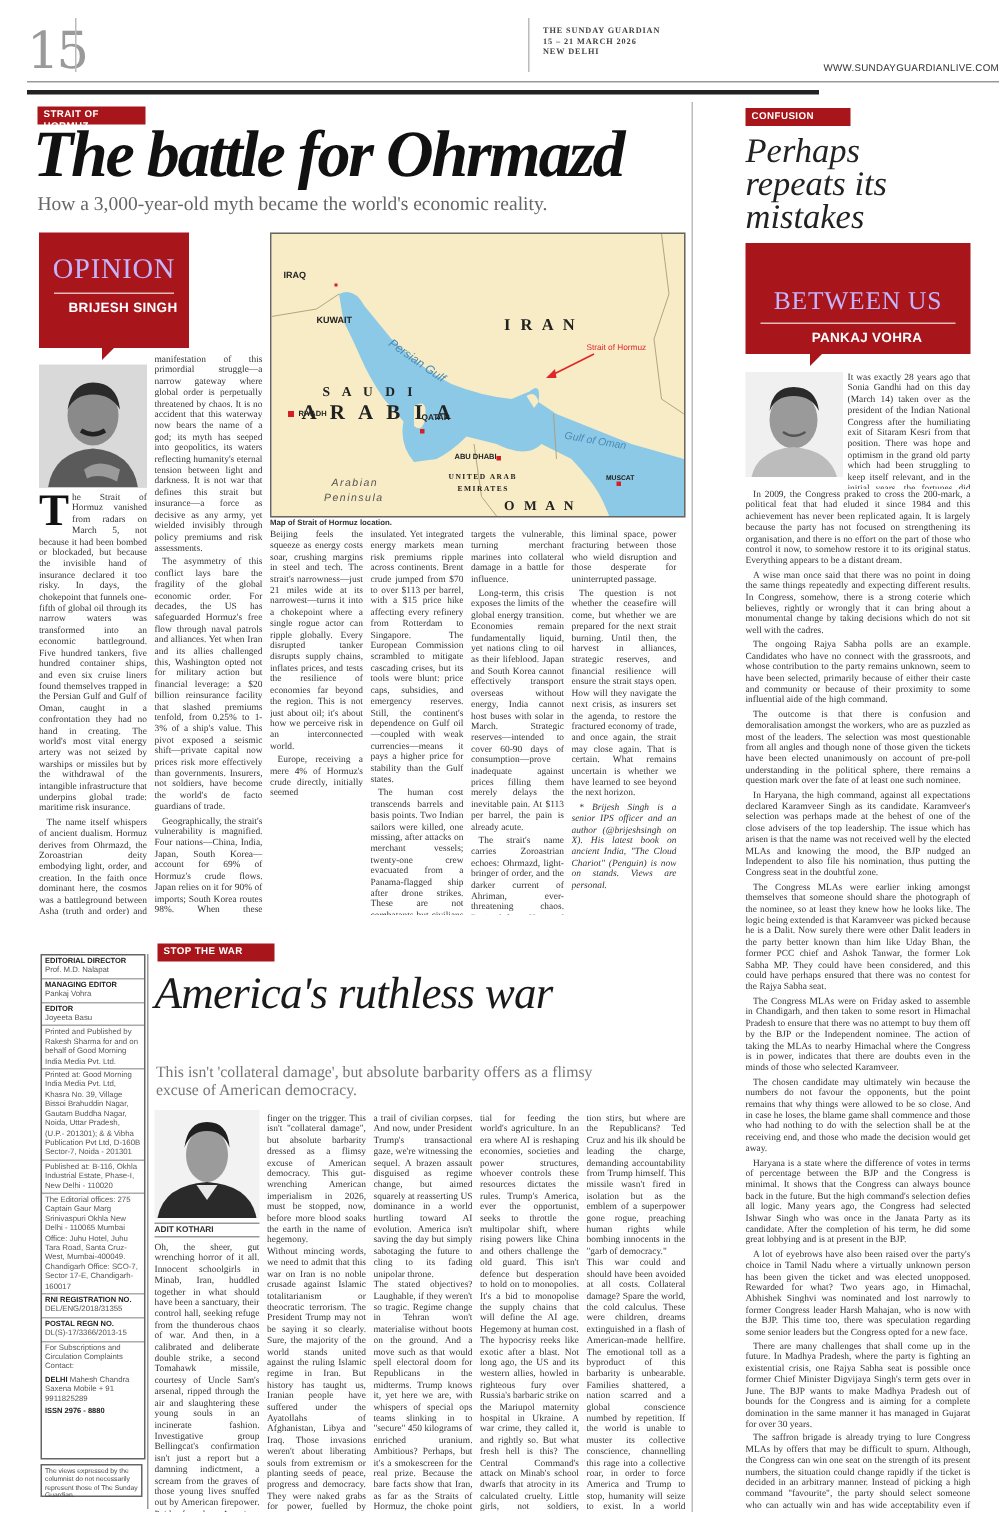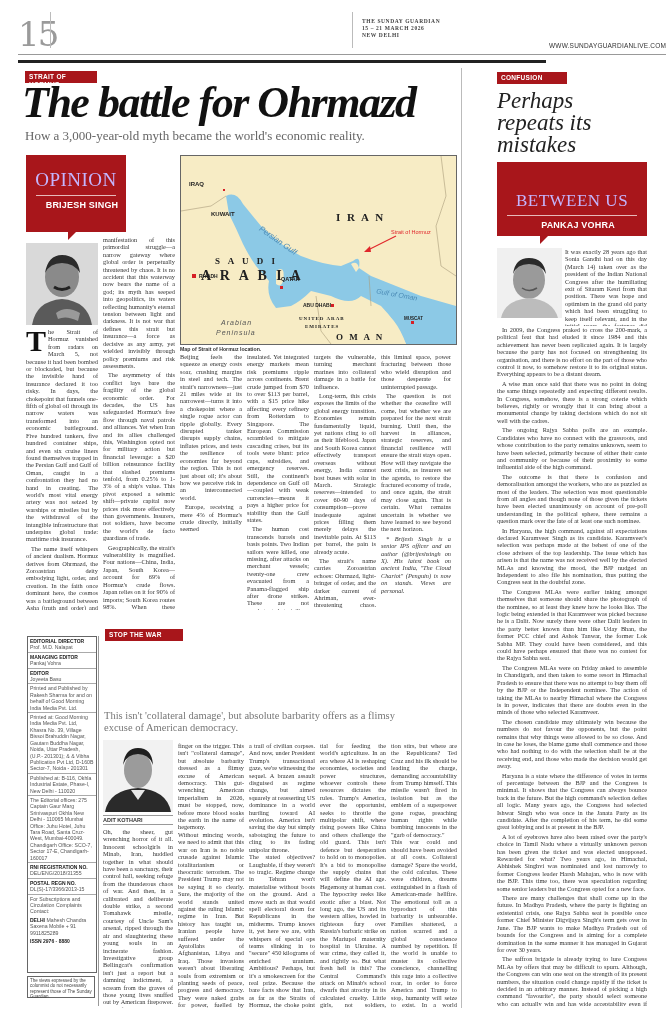--- a/index.html
+++ b/index.html
@@ -230,20 +230,21 @@
   <div class="row" style="border-bottom:none"><span class="h">DELHI</span> <span>Mahesh Chandra Saxena Mobile + 91 9911825289</span></div>
   <div class="row" style="border-bottom:none">
       <div class="h">ISSN 2976 - 8880</div>
     </div>
 </div>
 <div id="disclaimer" class="abs">The views expressed by the columnist do not necessarily represent those of The Sunday Guardian.</div>
 
 <div class="abs vrule" style="left:98px;top:636px;height:370px;background:#999;"></div>
 <div class="abs kicker" style="left:105px;top:629px;width:70px;">STOP THE WAR</div>
 <h2 class="abs headline2" style="left:103px;top:648px;">
+  <div>America's ruthless war</div>
 </h2>
 <div class="abs standfirst2" style="left:104px;top:710px;">This isn't 'collateral damage', but absolute barbarity offers as a flimsy excuse of American democracy.</div>
 
 <div class="abs photo" style="left:103px;top:740px;width:70px;height:72px;background:#f2f2f2;">
   <svg width="70" height="72" viewBox="0 0 70 72">
     <rect width="70" height="72" fill="#f2f2f2"></rect>
     <ellipse cx="35" cy="30" rx="14" ry="18" fill="#9b9b9b"></ellipse>
     <path d="M20 25 Q22 8 35 8 Q49 8 50 25 Q46 14 35 14 Q24 14 20 25Z" fill="#1f1f1f"></path>
     <path d="M2 72 Q6 50 35 48 Q64 50 68 72Z" fill="#2a2a2a"></path>
     <path d="M28 50 L35 60 L42 50Z" fill="#e8e8e8"></path>

